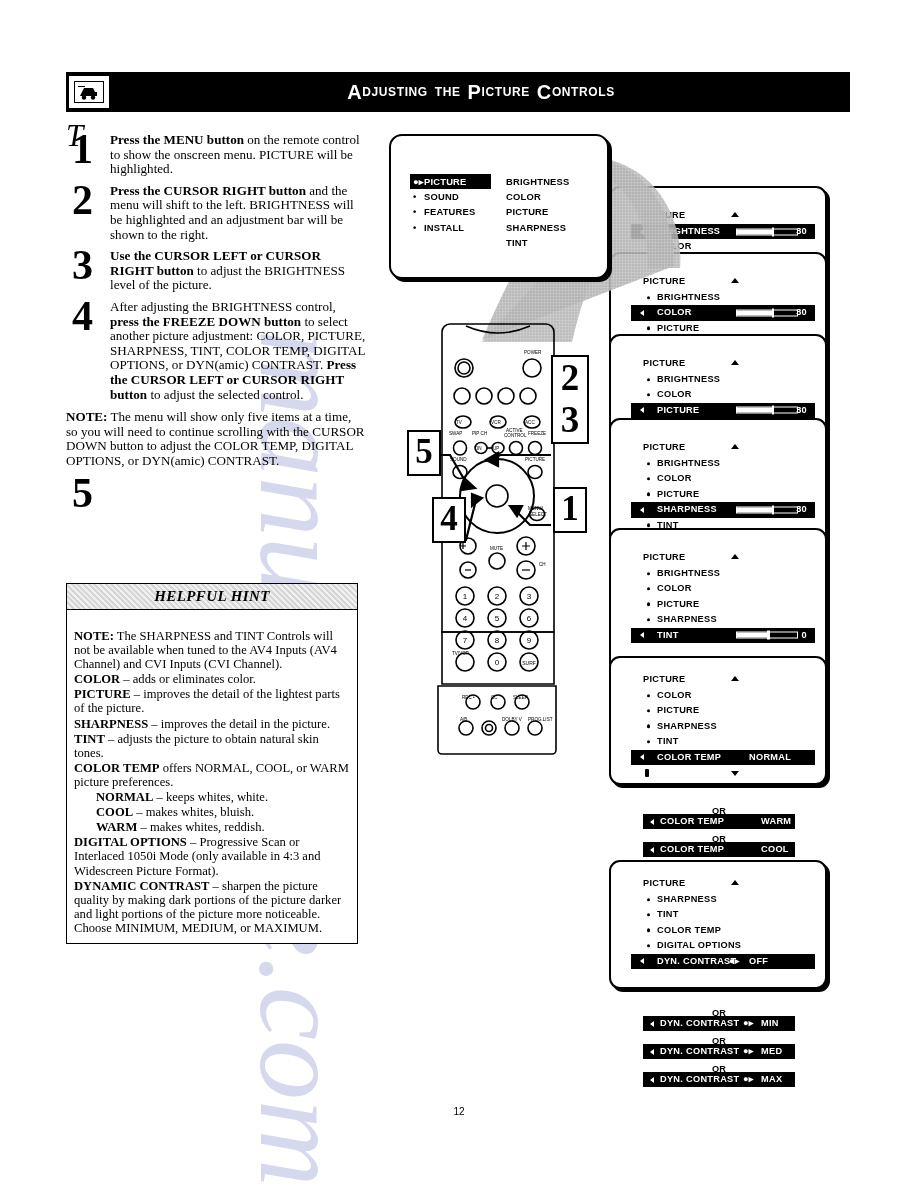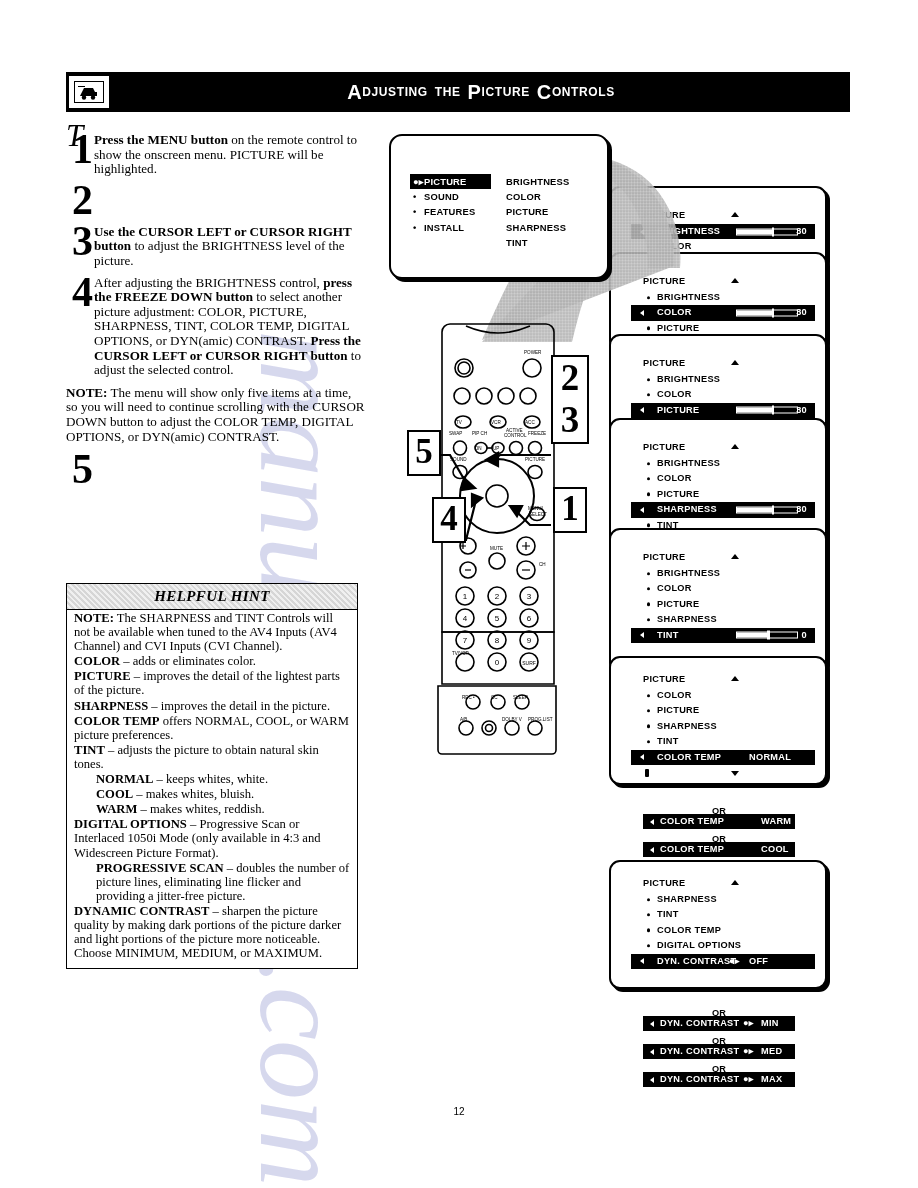--- a/index.html
+++ b/index.html
@@ -33,35 +33,35 @@
   
   .leftcol{position:absolute;left:66px;top:124px;width:300px;z-index:10;}
   .intro{font-style:italic;font-size:13.4px;line-height:15.5px;margin:0 0 9px 0;}
   .intro .dropcap{float:left;font-size:31px;line-height:27px;font-style:italic;
      font-family:"Liberation Serif",serif;padding-right:1px;margin-top:-2px;}
 
   .step{position:relative;min-height:34px;margin-bottom:7px;}
   .step .num{position:absolute;left:6px;top:-4px;width:34px;
      font-family:"Liberation Serif",serif;font-weight:bold;font-size:42px;
      line-height:40px;text-align:left;}
-  .step .txt{margin-left:28px;font-size:13.1px;line-height:14.6px;}
+  .step .txt{margin-left:44px;font-size:13.1px;line-height:14.6px;}
   .step .txt b{font-weight:bold;}
 
   .note{font-size:13.1px;line-height:14.6px;margin:8px 0 9px 0;}
   .note b{font-weight:bold;}
 
   
   .hint{position:absolute;left:66px;top:583px;width:290px;border:1.4px solid #000;
      background:#fff;z-index:10;}
   .hint-head{height:25px;border-bottom:1.4px solid #000;
      background:repeating-linear-gradient(45deg,#d6d6d6 0 2px,#f0f0f0 2px 4px);
      display:flex;align-items:center;justify-content:center;}
   .hint-head span{font-family:"Liberation Serif",serif;font-style:italic;
      font-weight:bold;font-size:15px;letter-spacing:.4px;}
-  .hint-body{padding:1px 7px 7px 7px;font-size:12.6px;line-height:14.1px;}
+  .hint-body{padding:19px 7px 7px 7px;font-size:12.6px;line-height:14.1px;}
   .hint-body p{margin:0 0 1px 0;}
   .hint-body p.ind{padding-left:22px;}
   .hint-body b{font-weight:bold;}
 
   
   .tvscreen{position:absolute;left:389px;top:134px;width:216px;height:141px;
      border:2.4px solid #000;border-radius:13px;background:#fff;z-index:14;
      box-shadow:3px 3px 0 #000;}
   .tvmenu{position:absolute;left:22px;top:38px;font-family:"Liberation Sans",sans-serif;
      font-weight:bold;font-size:9.4px;letter-spacing:.2px;}
@@ -168,20 +168,21 @@
     <span class="dropcap">T</span>
   </p>
 
   <div id="steps-host">
       <div class="step">
         <div class="num">1</div>
         <div class="txt"><b>Press the MENU button</b> on the remote control to show the onscreen menu. PICTURE will be highlighted.</div>
       </div>
       <div class="step">
         <div class="num">2</div>
+        <div class="txt"><b>Press the CURSOR RIGHT button</b> and the menu will shift to the left. BRIGHTNESS will be highlighted and an adjustment bar will be shown to the right.</div>
       </div>
       <div class="step">
         <div class="num">3</div>
         <div class="txt"><b>Use the CURSOR LEFT or CURSOR RIGHT button</b> to adjust the BRIGHTNESS level of the picture.</div>
       </div>
       <div class="step">
         <div class="num">4</div>
         <div class="txt">After adjusting the BRIGHTNESS control, <b>press the FREEZE DOWN button</b> to select another picture adjustment:  COLOR, PICTURE, SHARPNESS, TINT, COLOR TEMP, DIGITAL OPTIONS, or DYN(amic) CONTRAST.  <b>Press the CURSOR LEFT or CURSOR RIGHT button</b> to adjust the selected control.</div>
       </div>
     </div>
@@ -195,27 +196,26 @@
 
 <div class="hint">
   <div class="hint-head">
     <span>HELPFUL HINT</span>
   </div>
   <div class="hint-body" id="hint-host">
       <p class=""><b>NOTE:</b> The SHARPNESS and TINT Controls will not be available when tuned to the AV4  Inputs (AV4 Channel) and CVI Inputs (CVI Channel).</p>
       <p class=""><b>COLOR</b> – adds or eliminates color.</p>
       <p class=""><b>PICTURE</b> – improves the detail of the lightest parts of the picture.</p>
       <p class=""><b>SHARPNESS</b> – improves the detail in the picture.</p>
+      <p class=""><b>TINT</b> – adjusts the picture to obtain natural skin tones.</p>
       <p class=""><b>COLOR TEMP</b> offers NORMAL, COOL, or WARM picture preferences.</p>
-      <p class=""><b>TINT</b> – adjusts the picture to obtain natural skin tones.</p>
       <p class="ind"><b>NORMAL</b> – keeps whites, white.</p>
       <p class="ind"><b>COOL</b> – makes whites, bluish.</p>
       <p class="ind"><b>WARM</b> – makes whites, reddish.</p>
       <p class=""><b>DIGITAL OPTIONS</b> – Progressive Scan or Interlaced 1050i Mode (only available in 4:3 and Widescreen Picture Format).</p>
-      <p class="ind"><b>PROGRESSIVE SCAN</b> – doubles the number of picture lines, eliminating line flicker and providing a jitter-free picture.</p>
       <p class=""><b>DYNAMIC CONTRAST</b> – sharpen the picture quality by making dark portions of the picture darker and light portions of the picture more noticeable. Choose MINIMUM, MEDIUM, or MAXIMUM.</p>
     </div>
 </div>
 
 <svg class="cone" viewBox="0 0 240 200">
   <defs>
     <pattern id="grain" width="3" height="3" patternUnits="userSpaceOnUse">
       <rect width="3" height="3" fill="#bdbdbd"></rect>
       <circle cx="1" cy="1" r="0.6" fill="#8f8f8f"></circle>
       <circle cx="2.4" cy="2.2" r="0.45" fill="#d6d6d6"></circle>

